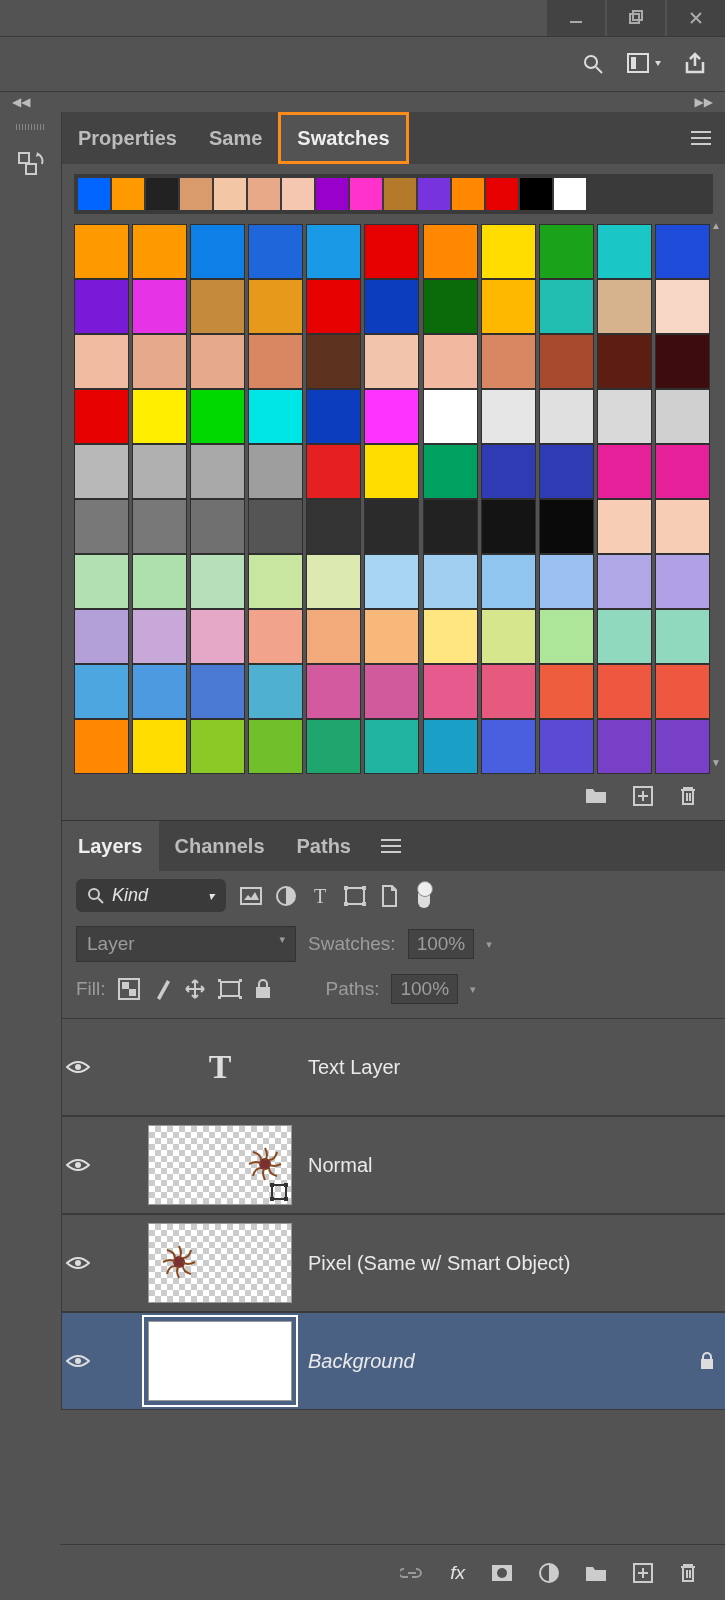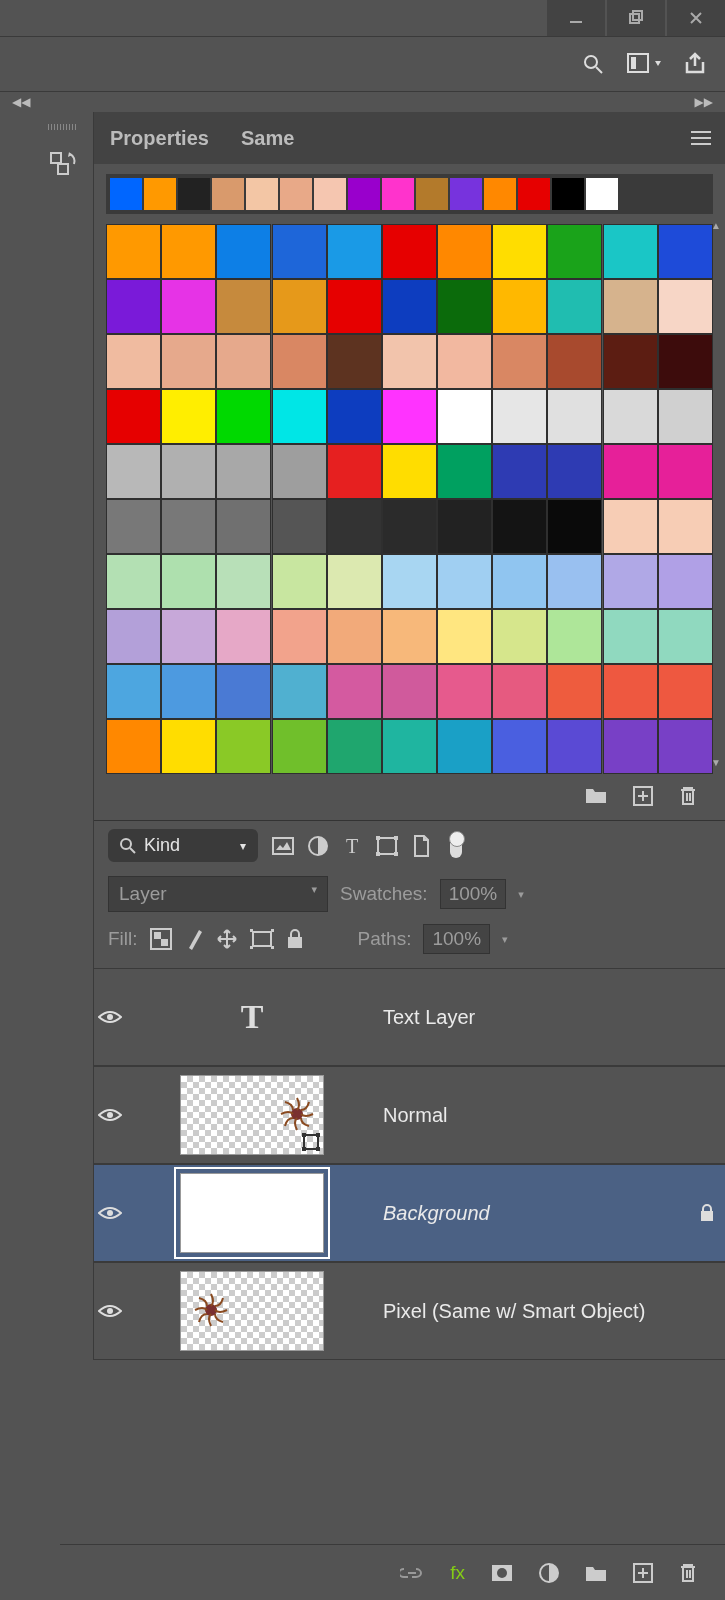--- a/index.html
+++ b/index.html
@@ -41,21 +41,21 @@
 .toolbar-icon { color: #d9d9d9; cursor: pointer; }
 .collapse-bar {
   height: 20px;
   display: flex;
   align-items: center;
   justify-content: space-between;
   padding: 0 12px;
   color: #bbb;
   font-size: 12px;
 }
-.main-row { display: flex; padding-left: 32px; }
+.main-row { display: flex; }
 .dock-left {
   width: 62px;
   display: flex;
   flex-direction: column;
   align-items: center;
   padding-top: 12px;
   border-right: 1px solid #3a3a3a;
 }
 .dock-grip {
   width: 30px; height: 6px;
@@ -128,20 +128,21 @@
   display:flex; align-items:center; gap:14px;
   padding: 8px 14px;
 }
 .kind-select {
   background:#3a3a3a;
   border-radius: 6px;
   display:flex; align-items:center; gap:8px;
   padding: 6px 12px;
   width: 150px;
   color:#e4e4e4;
+  font-style:italic;
 }
 .kind-select .arr { margin-left:auto; font-size:12px; }
 .filter-icn { color:#ccc; }
 .filter-toggle {
   width:12px; height:24px; background:#ddd; border-radius:7px;
   position:relative; margin-left:6px;
 }
 .filter-toggle::after { content:""; position:absolute; width:14px; height:14px; background:#eee; border-radius:50%; left:-1px; top:-3px; border:1px solid #888;}
 .blend-row, .lock-row {
   display:flex; align-items:center; gap:12px;
@@ -173,21 +174,21 @@
 .checker {
   background-image:
     linear-gradient(45deg,#ccc 25%,transparent 25%),
     linear-gradient(-45deg,#ccc 25%,transparent 25%),
     linear-gradient(45deg,transparent 75%,#ccc 75%),
     linear-gradient(-45deg,transparent 75%,#ccc 75%);
   background-size: 12px 12px;
   background-position:0 0,0 6px,6px -6px,-6px 0;
   background-color:#fff;
 }
-.layer-name { color:#eaeaea; font-size:20px;margin-left:43px; }
+.layer-name { color:#eaeaea; font-size:20px; }
 .layer-item.selected { background:#4b6184; }
 .layer-item.selected .layer-name { font-style:italic; }
 .layer-item.selected .thumb { outline:2px solid #fff; outline-offset:4px; }
 .lock-ic { margin-left:auto; color:#ddd; }
 .text-thumb { width:144px; display:flex; align-items:center; justify-content:center; color:#ddd; font-family: Georgia, serif; font-size:34px; font-weight:700;}
 .bottom-bar {
   position:absolute; bottom:0; left:60px; right:0;
   height:56px; display:flex; justify-content:flex-end; align-items:center;
   gap:26px; padding-right:28px; color:#a8a8a8;
   background:#535353; border-top:1px solid #3a3a3a;
@@ -254,20 +255,21 @@
           <path d="M21 2 l3 3 l-4 2 z" fill="#ccc"></path>
         </svg>
   </div>
 </div>
 
 <div class="panels-column">
 
 <div class="tabs">
   <div class="tab">Properties</div>
   <div class="tab">Same</div>
+  <div class="tab active highlighted">Swatches</div>
   <div class="spacer"></div>
   <div class="ham">
           <svg width="20" height="14">
             <path d="M0 1 h20 M0 7 h20 M0 13 h20" stroke="#ccc" stroke-width="2"></path>
           </svg>
         </div>
 </div>
 
 <div class="recents" id="recents">
         <div class="cell" style="background: rgb(0, 102, 255);"></div>
@@ -417,20 +419,31 @@
           </svg>
         </span>
   <span>
           <svg width="18" height="20">
             <path d="M2 4 h14 M5 4 v-2 h8 v2 M4 4 v14 h10 v-14 M8 7 v8 M11 7 v8" fill="none" stroke="#ccc" stroke-width="2"></path>
           </svg>
         </span>
 </div>
 
 <div class="layers-panel">
+<div class="layers-tabs">
+  <div class="tab active">Layers</div>
+  <div class="tab">Channels</div>
+  <div class="tab">Paths</div>
+  <div class="spacer"></div>
+  <div class="ham">
+            <svg width="20" height="14">
+              <path d="M0 1 h20 M0 7 h20 M0 13 h20" stroke="#ccc" stroke-width="2"></path>
+            </svg>
+          </div>
+</div>
 
 <div class="filter-row">
   <div class="kind-select">
     <svg width="16" height="16">
               <circle cx="6" cy="6" r="5" fill="none" stroke="#ccc" stroke-width="2"></circle>
               <path d="M10 10 L15 15" stroke="#ccc" stroke-width="2"></path>
             </svg>
     <span>Kind</span>
     <span class="arr">▾</span>
   </div>
@@ -554,36 +567,20 @@
               <svg width="20" height="20" style="position:absolute;right:2px;bottom:2px">
                 <rect x="3" y="3" width="14" height="14" fill="none" stroke="#333" stroke-width="2"></rect>
                 <rect x="1" y="1" width="4" height="4" fill="#333"></rect>
                 <rect x="15" y="1" width="4" height="4" fill="#333"></rect>
                 <rect x="1" y="15" width="4" height="4" fill="#333"></rect>
                 <rect x="15" y="15" width="4" height="4" fill="#333"></rect>
               </svg>
             </div>
             <div class="layer-name">Normal</div>
           </div>
-          <div class="layer-item selected">
-            <div class="eye">
-              <svg width="24" height="16">
-                <path d="M1 8 Q12 -2 23 8 Q12 18 1 8 Z" fill="none" stroke="#ddd" stroke-width="2"></path>
-                <circle cx="12" cy="8" r="3" fill="#ddd"></circle>
-              </svg>
-            </div>
-            <div class="thumb"></div>
-            <div class="layer-name">Background</div>
-            <span class="lock-ic">
-              <svg width="16" height="18">
-                <rect x="2" y="7" width="12" height="10" fill="#ddd"></rect>
-                <path d="M4 7 v-2 a4 4 0 0 1 8 0 v2" fill="none" stroke="#ddd" stroke-width="2"></path>
-              </svg>
-            </span>
-          </div>
           <div class="layer-item">
             <div class="eye">
               <svg width="24" height="16">
                 <path d="M1 8 Q12 -2 23 8 Q12 18 1 8 Z" fill="none" stroke="#ddd" stroke-width="2"></path>
                 <circle cx="12" cy="8" r="3" fill="#ddd"></circle>
               </svg>
             </div>
             <div class="thumb checker">
               <svg width="40" height="40" style="position:absolute;left:10px;top:18px">
                 <circle cx="20" cy="20" r="6" fill="#7a3030"></circle>
@@ -594,33 +591,49 @@
                   <path d="M36 20 q-8 4 -12 0"></path>
                   <path d="M8 8 q8 2 8 8"></path>
                   <path d="M32 32 q-8 -2 -8 -8"></path>
                   <path d="M32 8 q-2 8 -8 8"></path>
                   <path d="M8 32 q2 -8 8 -8"></path>
                 </g>
               </svg>
             </div>
             <div class="layer-name">Pixel (Same w/ Smart Object)</div>
           </div>
+          <div class="layer-item selected">
+            <div class="eye">
+              <svg width="24" height="16">
+                <path d="M1 8 Q12 -2 23 8 Q12 18 1 8 Z" fill="none" stroke="#ddd" stroke-width="2"></path>
+                <circle cx="12" cy="8" r="3" fill="#ddd"></circle>
+              </svg>
+            </div>
+            <div class="thumb"></div>
+            <div class="layer-name">Background</div>
+            <span class="lock-ic">
+              <svg width="16" height="18">
+                <rect x="2" y="7" width="12" height="10" fill="#ddd"></rect>
+                <path d="M4 7 v-2 a4 4 0 0 1 8 0 v2" fill="none" stroke="#ddd" stroke-width="2"></path>
+              </svg>
+            </span>
+          </div>
         </div>
 
 </div>
 </div>
 </div>
 
 <div class="bottom-bar">
   <span>
       <svg width="24" height="14">
         <path d="M7 7 a5 5 0 0 1 0 -0 M4 3 a5 4 0 0 0 0 8 h4 M16 3 a5 4 0 0 1 0 8 h-4 M8 7 h8" stroke="#999" fill="none" stroke-width="2"></path>
       </svg>
     </span>
-  <span style="color:#84cc16;font-size:19px;">fx</span>
+  <span style="font-style:italic;color:#e5e5e5;font-size:19px;">fx</span>
   <span>
       <svg width="22" height="18">
         <rect x="1" y="1" width="20" height="16" fill="#ccc"></rect>
         <circle cx="11" cy="9" r="5" fill="#535353"></circle>
       </svg>
     </span>
   <span>
       <svg width="20" height="20">
         <circle cx="10" cy="10" r="9" fill="none" stroke="#ccc" stroke-width="2"></circle>
         <path d="M10 1 A9 9 0 0 1 10 19 z" fill="#ccc"></path>

